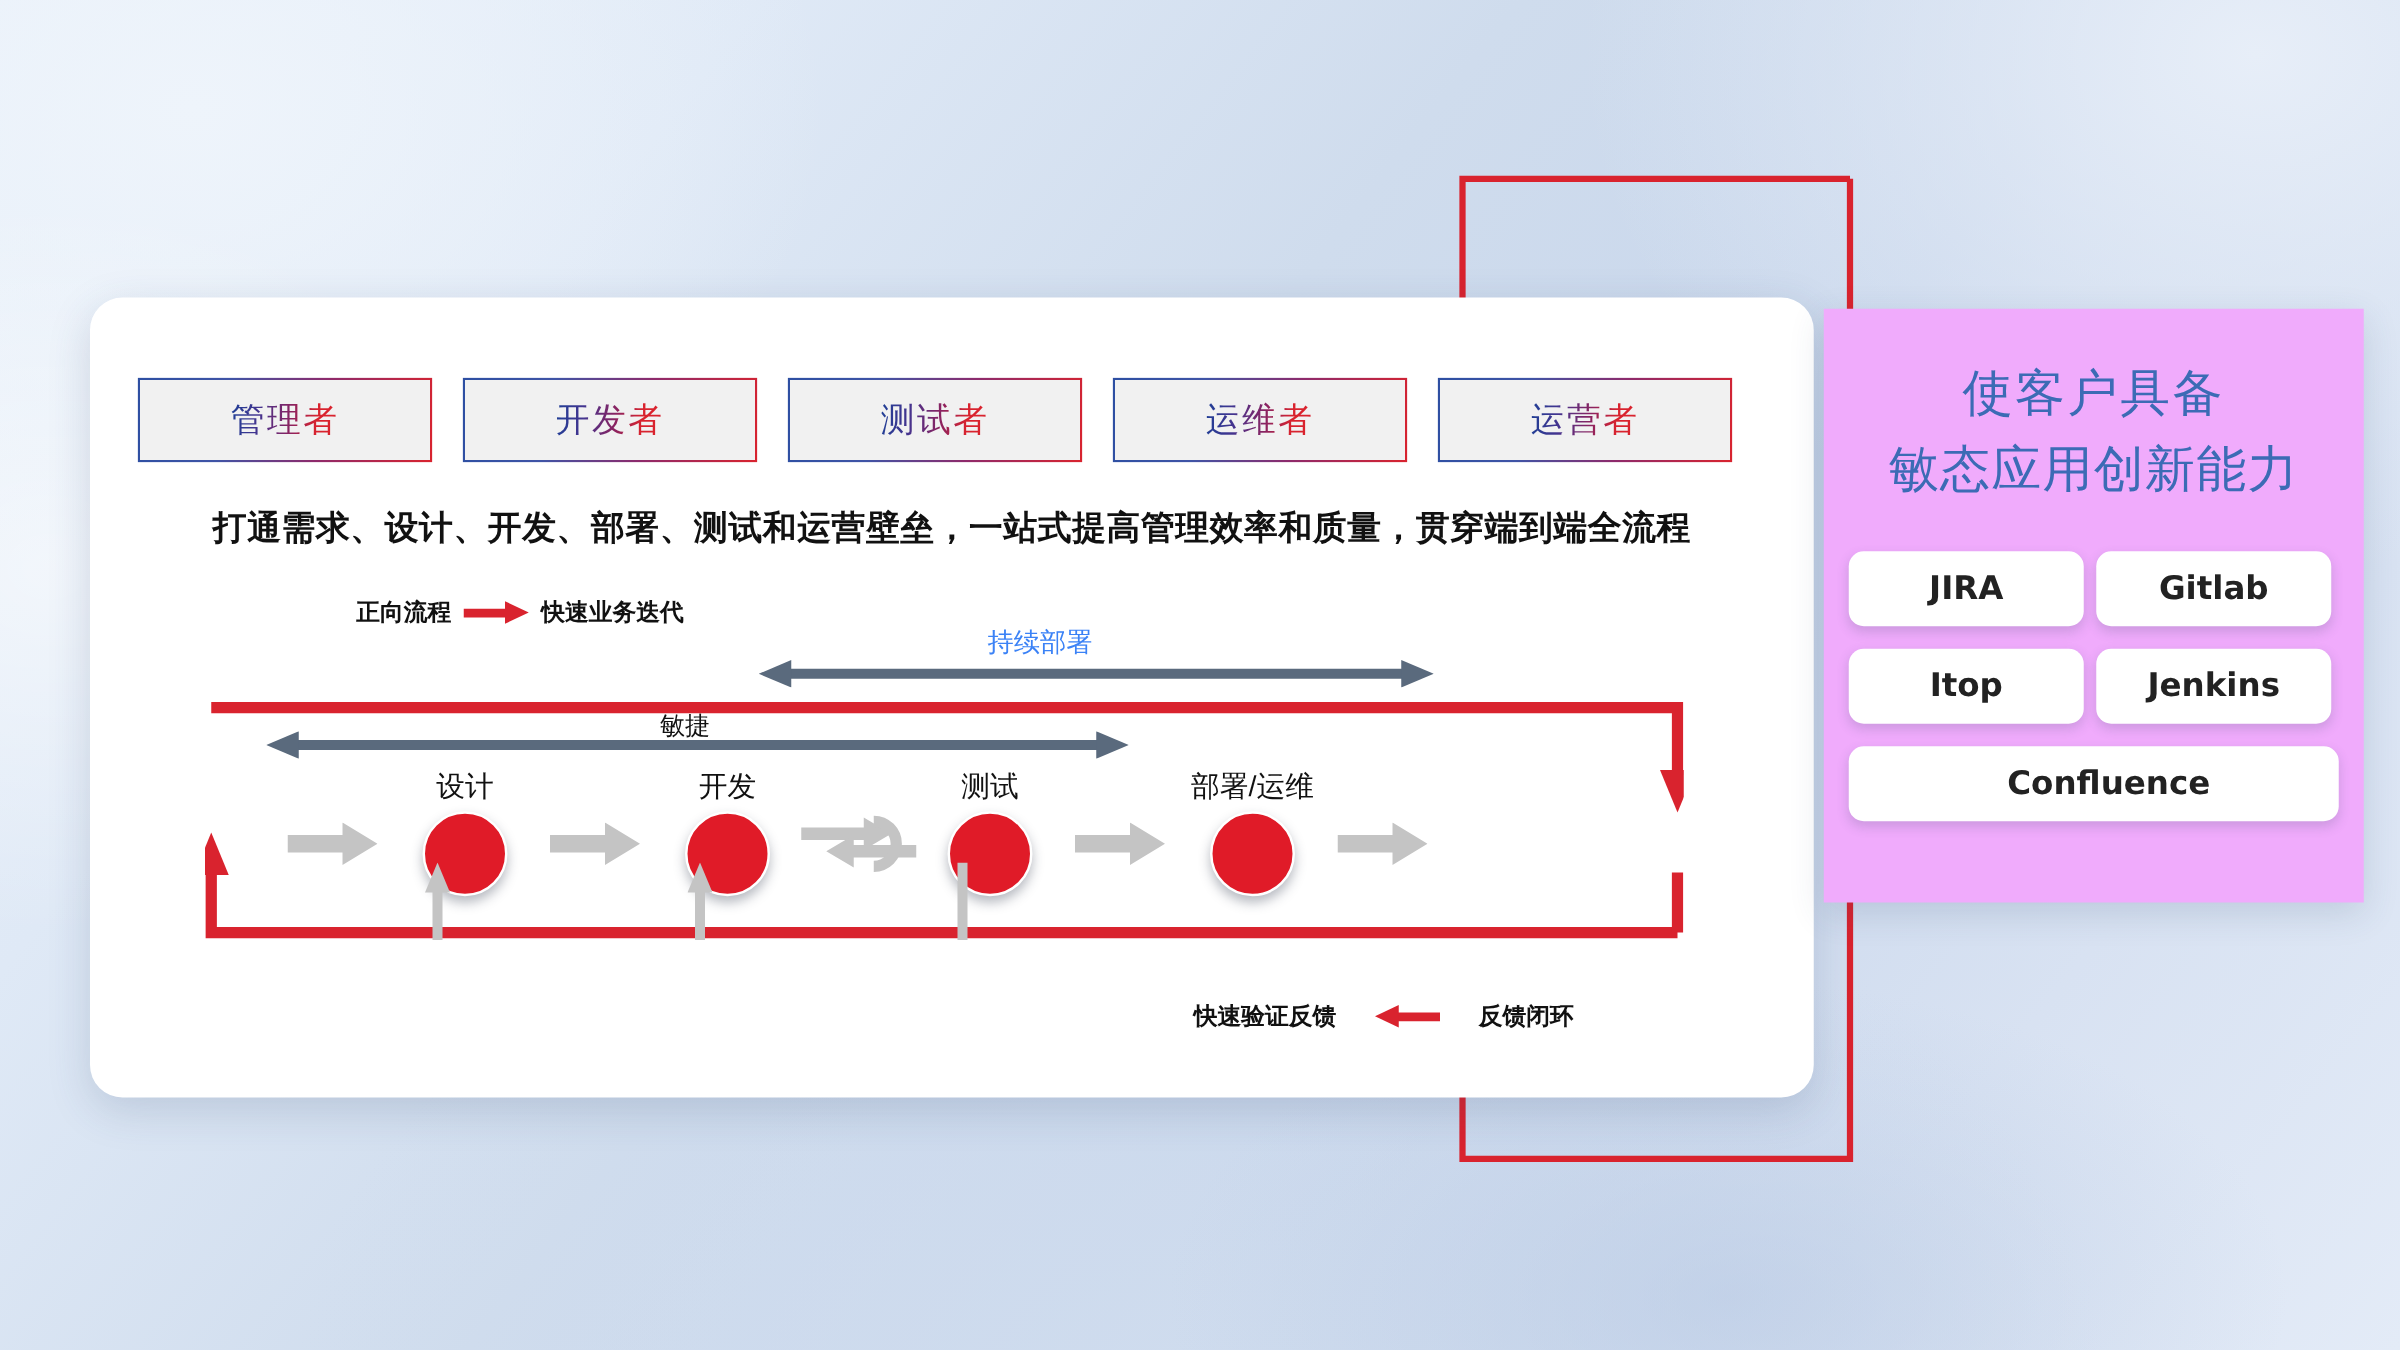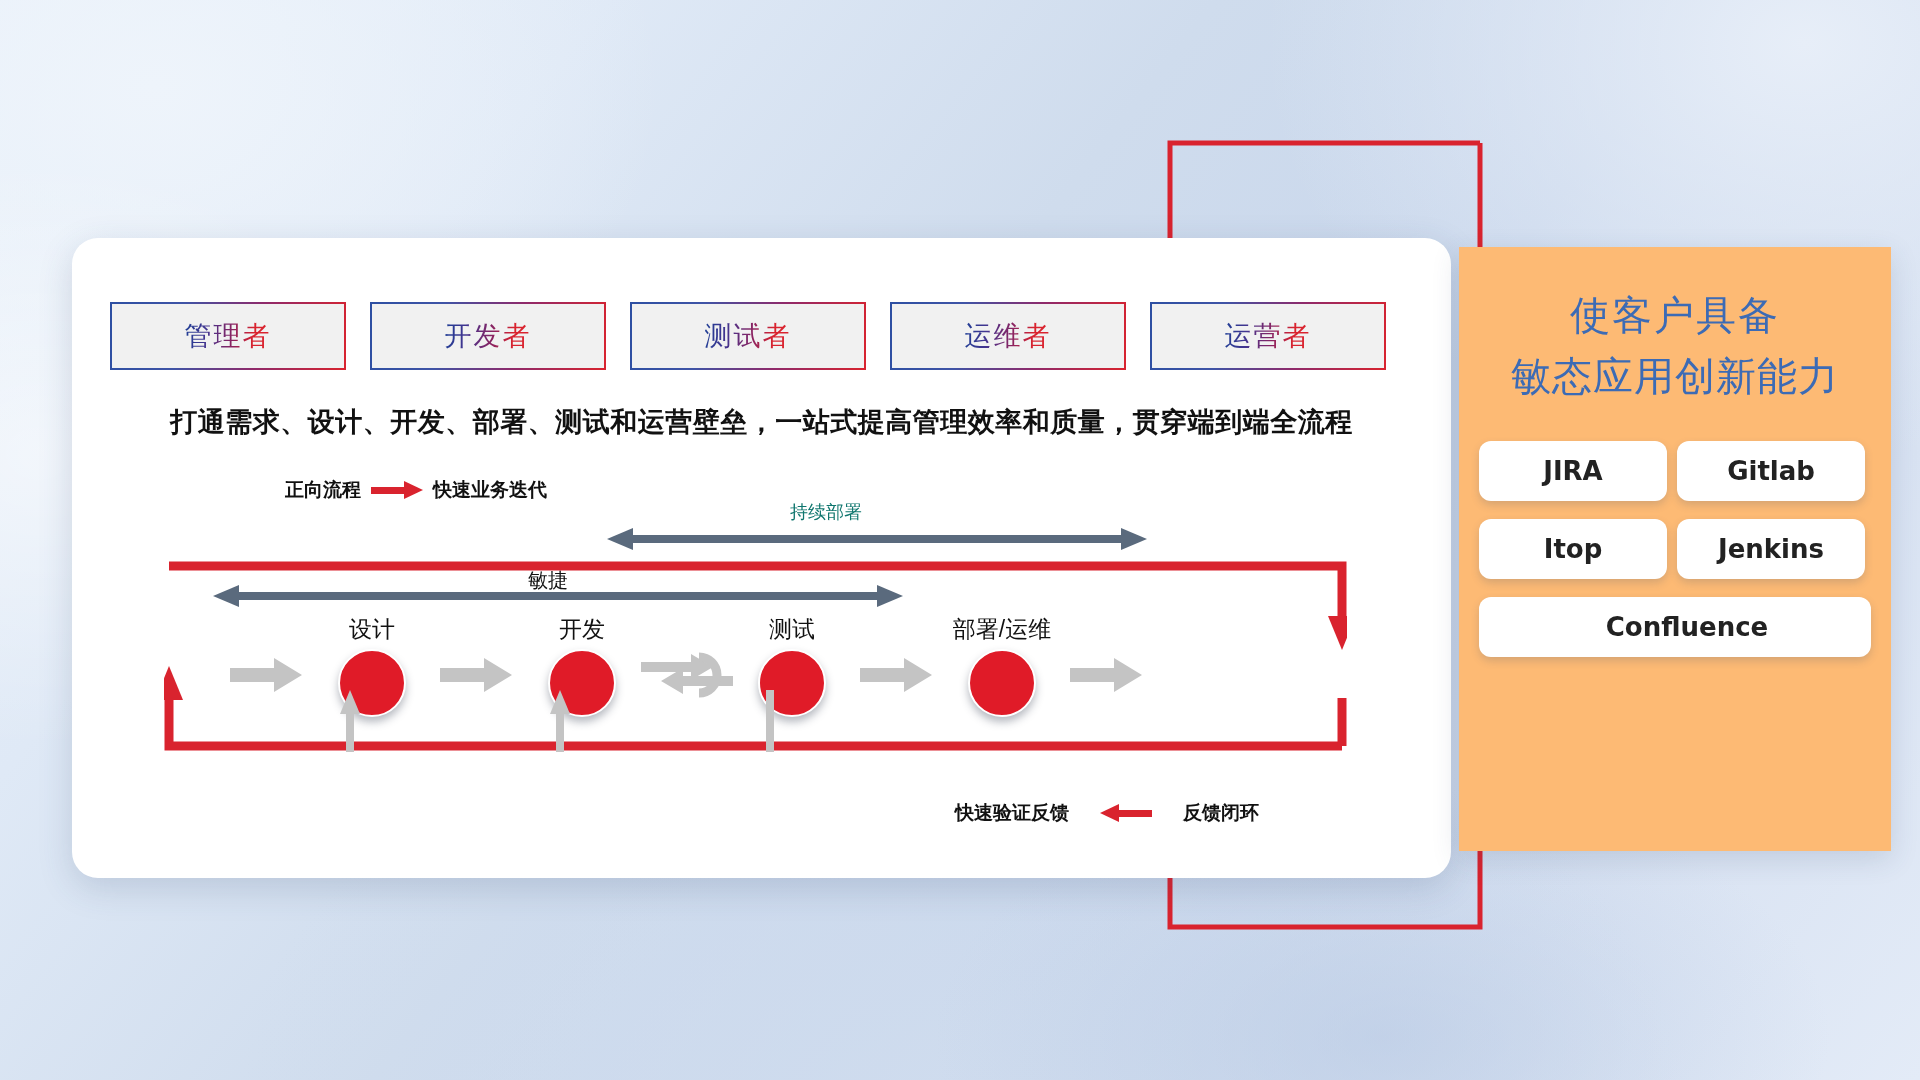--- a/index.html
+++ b/index.html
@@ -42,21 +42,21 @@
 
   
   .legend-forward{position:absolute;left:285px;top:477px;display:flex;align-items:center;gap:10px;
             font-size:19px;font-weight:bold;color:#111;}
   .legend-forward .ar{width:52px;height:18px;position:relative;}
   .legend-forward .ar i{position:absolute;left:0;top:6px;width:34px;height:7px;background:#d9232e;}
   .legend-forward .ar b{position:absolute;right:0;top:0;width:0;height:0;
             border-top:9px solid transparent;border-bottom:9px solid transparent;border-left:19px solid #d9232e;}
 
   
-  .cd-label{position:absolute;left:790px;top:500px;font-size:18px;color:#0f766e;font-weight:500;}
+  .cd-label{position:absolute;left:790px;top:500px;font-size:21px;color:#3b82f6;font-weight:500;}
   .cd-arrow{position:absolute;left:607px;top:528px;width:540px;height:22px;}
   .agile-label{position:absolute;left:528px;top:567px;font-size:20px;color:#111;font-weight:500;}
   .agile-arrow{position:absolute;left:213px;top:585px;width:690px;height:22px;}
 
   
   .loop{position:absolute;left:164px;top:558px;width:1183px;height:196px;}
 
   
   .pipeline{position:absolute;left:112px;top:614px;width:1300px;height:110px;}
   .node{position:absolute;width:100px;text-align:center;}
@@ -68,22 +68,22 @@
 
   
   .legend-fb{position:absolute;left:955px;top:800px;display:flex;align-items:center;gap:31px;
             font-size:19px;font-weight:bold;color:#111;}
   .legend-fb .ar{width:52px;height:18px;position:relative;}
   .legend-fb .ar i{position:absolute;right:0;top:6px;width:34px;height:7px;background:#d9232e;}
   .legend-fb .ar b{position:absolute;left:0;top:0;width:0;height:0;
             border-top:9px solid transparent;border-bottom:9px solid transparent;border-right:19px solid #d9232e;}
 
   
-  .side-panel{position:absolute;left:1459px;top:247px;width:432px;height:604px;
-              background:#fdba74;box-shadow:0 8px 26px rgba(52,74,110,.16);}
+  .side-panel{position:absolute;left:1459px;top:247px;width:432px;height:475px;
+              background:#f0abfc;box-shadow:0 8px 26px rgba(52,74,110,.16);}
   .side-title{margin-top:38px;text-align:center;color:#3c6bb5;font-size:40px;line-height:1.52;
               font-weight:500;letter-spacing:2px;}
   .side-title .l2{letter-spacing:1px;}
   .tools{margin:34px 20px 16px 20px;display:flex;flex-wrap:wrap;gap:18px 10px;}
   .tool{background:#fff;border-radius:12px;height:60px;display:flex;align-items:center;justify-content:center;
         font-size:26px;font-weight:bold;color:#222;box-shadow:0 4px 9px rgba(60,80,110,.20);
         font-family:"DejaVu Sans","Liberation Sans",sans-serif;}
   .tool.half{width:calc(50% - 8px);}
   .tool.full{width:100%;padding-left:24px;}
 </style>

